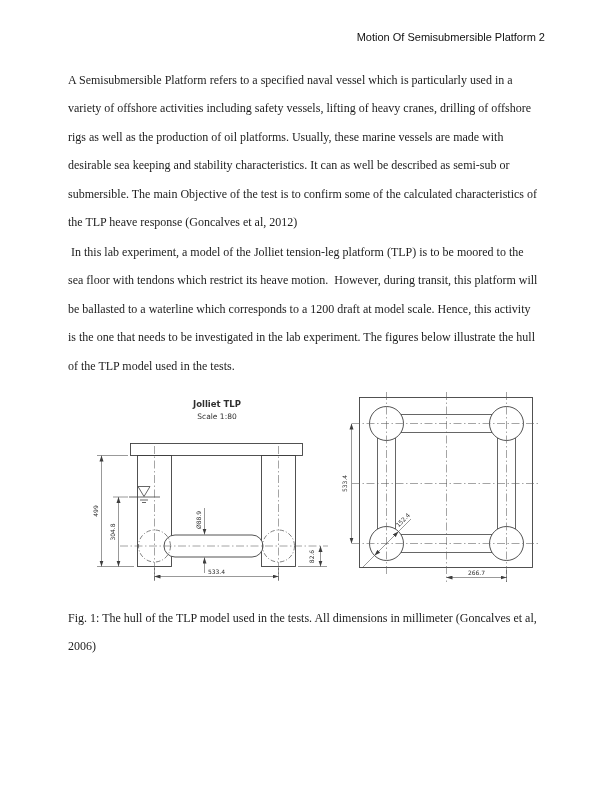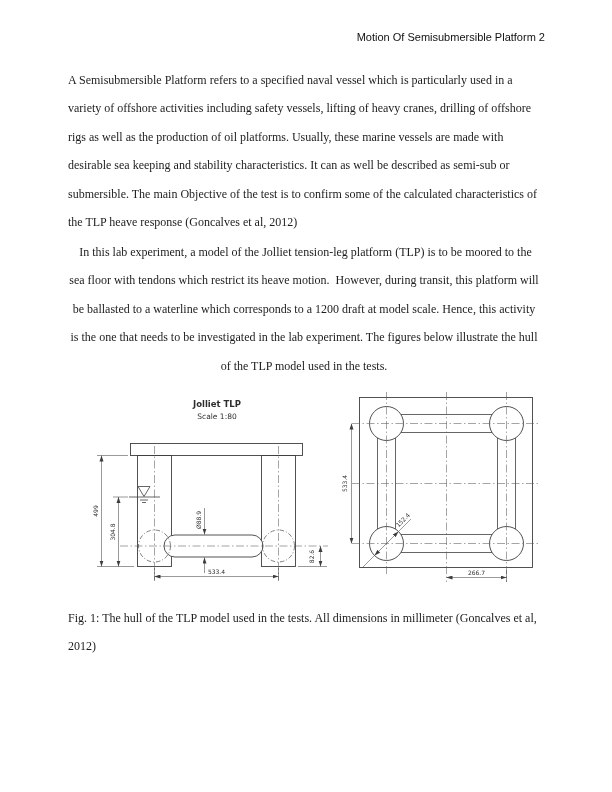--- a/index.html
+++ b/index.html
@@ -21,21 +21,21 @@
   }
   .body-par{
     position:absolute;
     left:68px;width:472px;
     font-size:12px;
     line-height:28.4px;
     white-space:pre-wrap;
     text-align:left;
   }
   .par1{top:66px;}
-  .par2{top:238px;text-align:center;}
+  .par2{top:238px;}
   .caption{top:604px;}
   .fig-svg{
     position:absolute;left:0;top:0;
   }
   .drawlabel{
     font-family:"DejaVu Sans", sans-serif;
     fill:#2e2e2e;
   }
 </style>
 </head>
@@ -165,15 +165,15 @@
       <text class="drawlabel" font-size="6" text-anchor="middle" transform="rotate(-45 404.5 521.5)" x="404.5" y="521.5">152.4</text>
 
       <g stroke="#444" stroke-width="0.55">
         <line x1="506.5" y1="570" x2="506.5" y2="582"></line>
         <line x1="446.5" y1="577.5" x2="506.5" y2="577.5" marker-start="url(#arrS)" marker-end="url(#arrE)"></line>
       </g>
       <text class="drawlabel" font-size="6" text-anchor="middle" x="476.5" y="574.5">266.7</text>
     </g>
   </svg>
 
-  <div class="body-par caption">Fig. 1: The hull of the TLP model used in the tests. All dimensions in millimeter (Goncalves et al, 2012)</div>
+  <div class="body-par caption">Fig. 1: The hull of the TLP model used in the tests. All dimensions in millimeter (Goncalves et al, 2006)</div>
 
 </div>
 
 </body></html>

